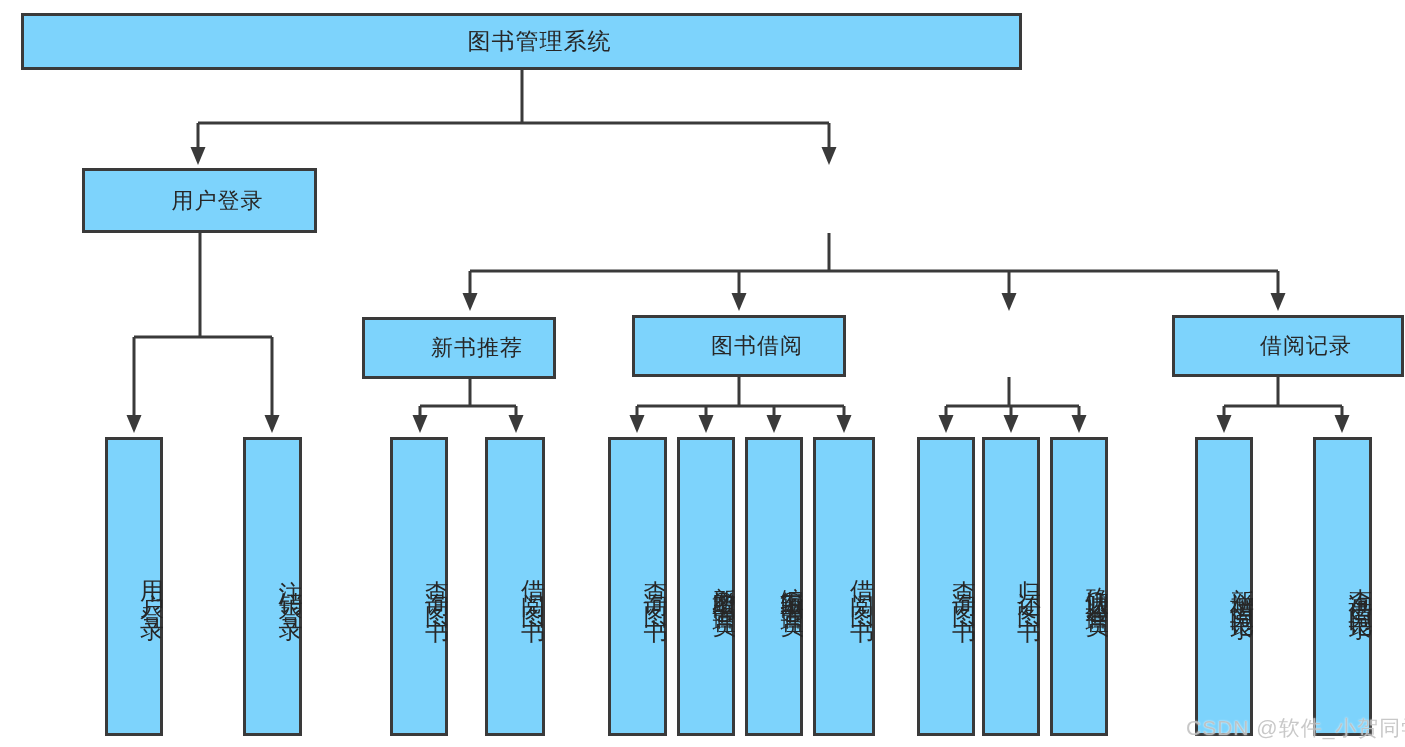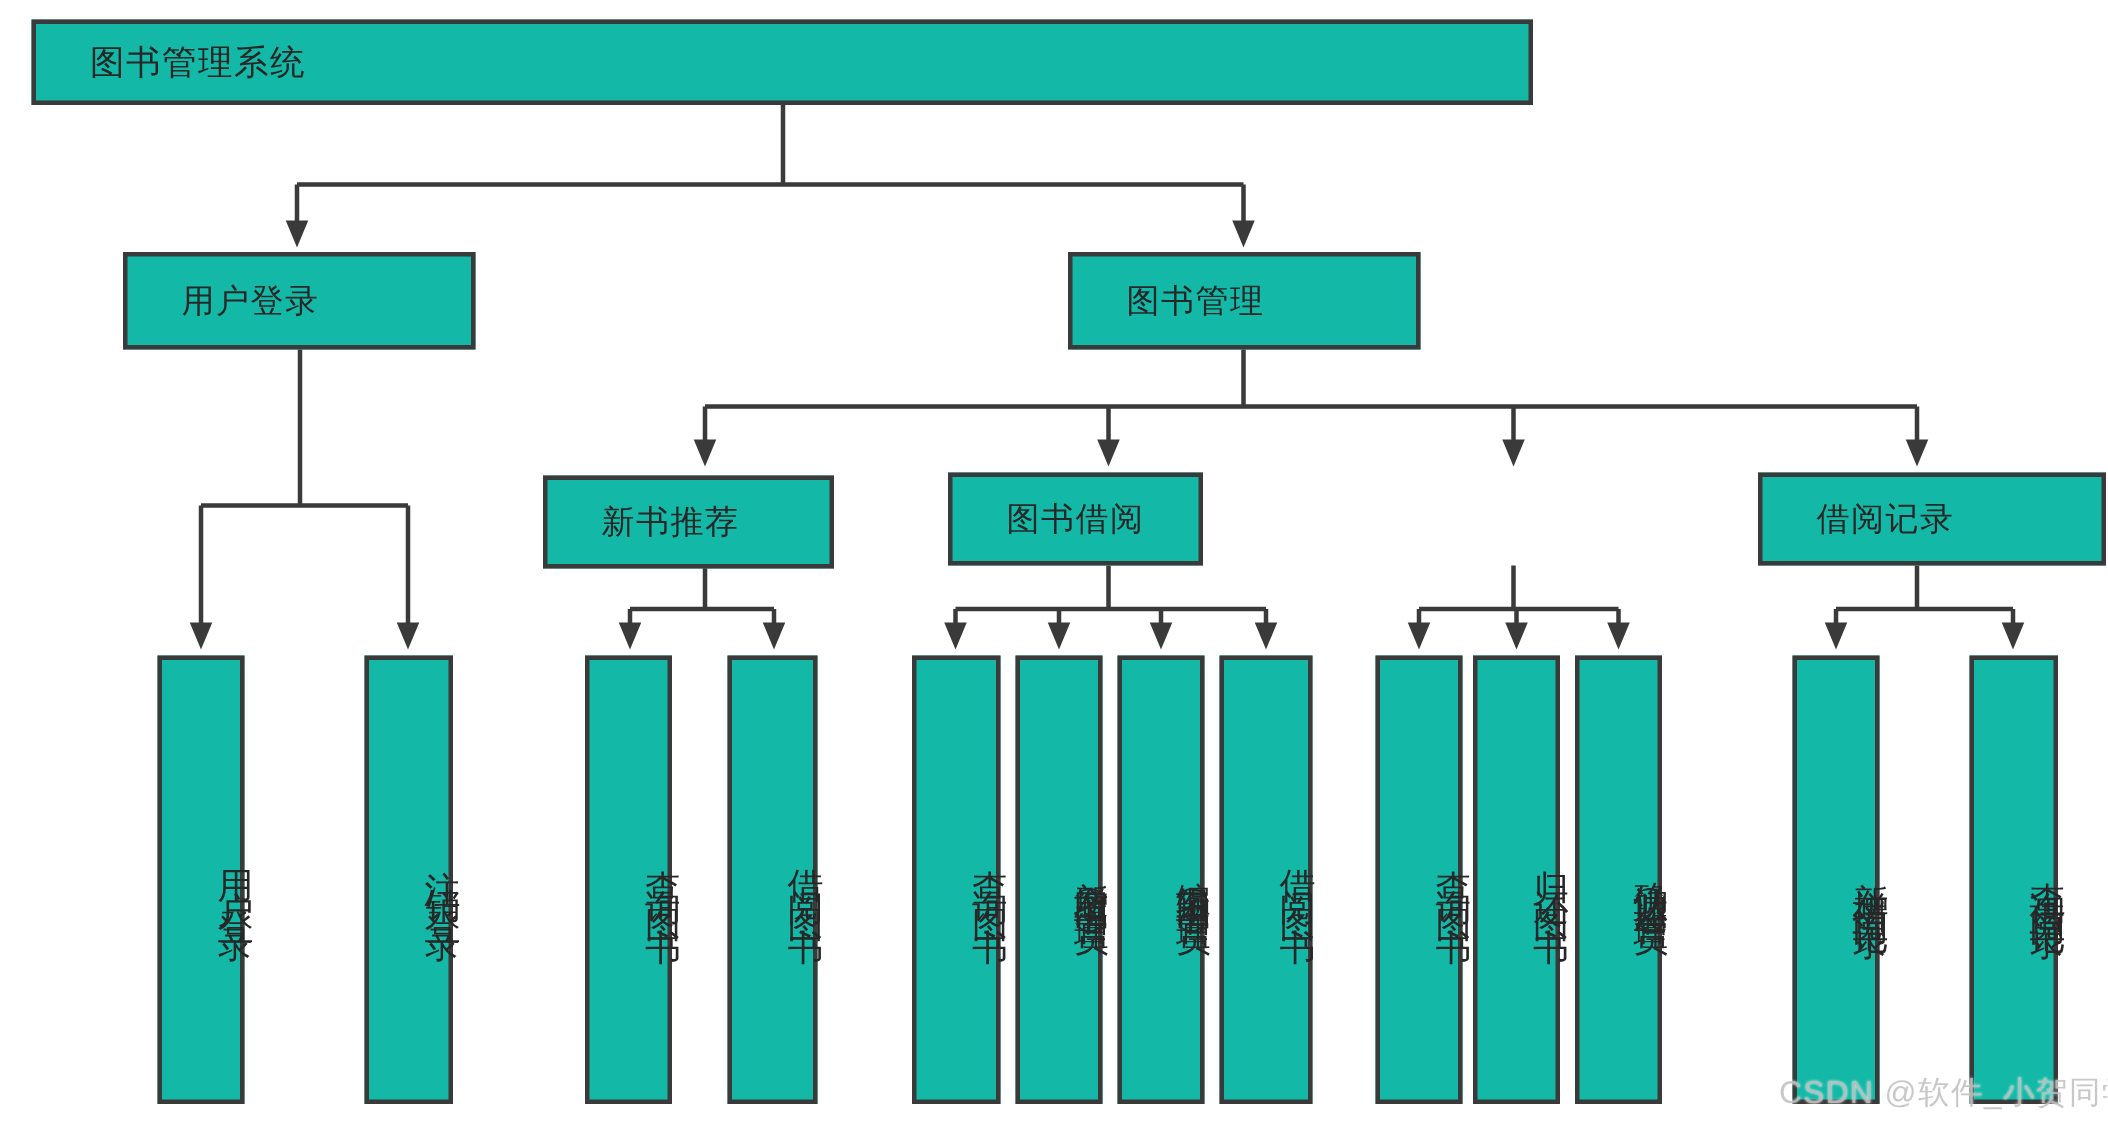--- a/index.html
+++ b/index.html
@@ -14,24 +14,24 @@
   .wires {
     position: absolute;
     left: 0; top: 0;
     width: 1405px; height: 747px;
     pointer-events: none;
   }
   .node {
     position: absolute;
     box-sizing: border-box;
     border: 3px solid #3a3a3a;
-    background: #14b8a6;
+    background: #7dd3fc;
     display: flex;
     align-items: center;
-    justify-content: flex-start;
+    justify-content: center;
     color: #272727;
     padding-left: 36px;
   }
   .node.h span { font-size: 22px; letter-spacing: 1px; }
   .node.root span { font-size: 23px; letter-spacing: 1px; }
   .node.v span {
     writing-mode: vertical-rl;
     text-orientation: mixed;
     line-height: 1;
     color: #272727;
@@ -102,28 +102,25 @@
     <polygon class="head" points="1334.5,415 1349.5,415 1342,433"></polygon>
   </svg>
 
   <div class="node root" style="left:21px;top:13px;width:1001px;height:57px">
     <span>图书管理系统</span>
   </div>
 
   <div class="node h" style="left:82px;top:168px;width:235px;height:65px">
     <span>用户登录</span>
   </div>
-  <div class="node h" style="left:712px;top:168px;width:235px;height:65px">
-    <span>图书管理</span>
-  </div>
 
   <div class="node h" style="left:362px;top:317px;width:194px;height:62px">
     <span>新书推荐</span>
   </div>
-  <div class="node h" style="left:632px;top:315px;width:170px;height:62px">
+  <div class="node h" style="left:632px;top:315px;width:214px;height:62px">
     <span>图书借阅</span>
   </div>
   <div class="node h" style="left:1172px;top:315px;width:232px;height:62px">
     <span>借阅记录</span>
   </div>
 
   <div class="node v v4" style="left:105px;top:437px;width:58px;height:299px">
     <span>用户登录</span>
   </div>
   <div class="node v v4" style="left:243px;top:437px;width:59px;height:299px">

